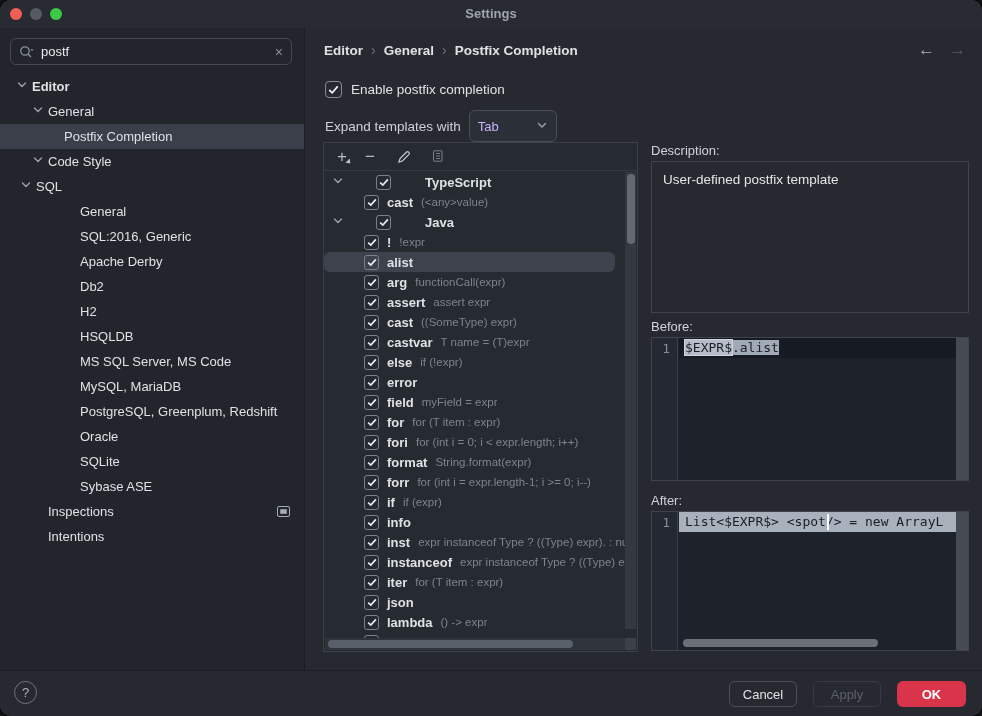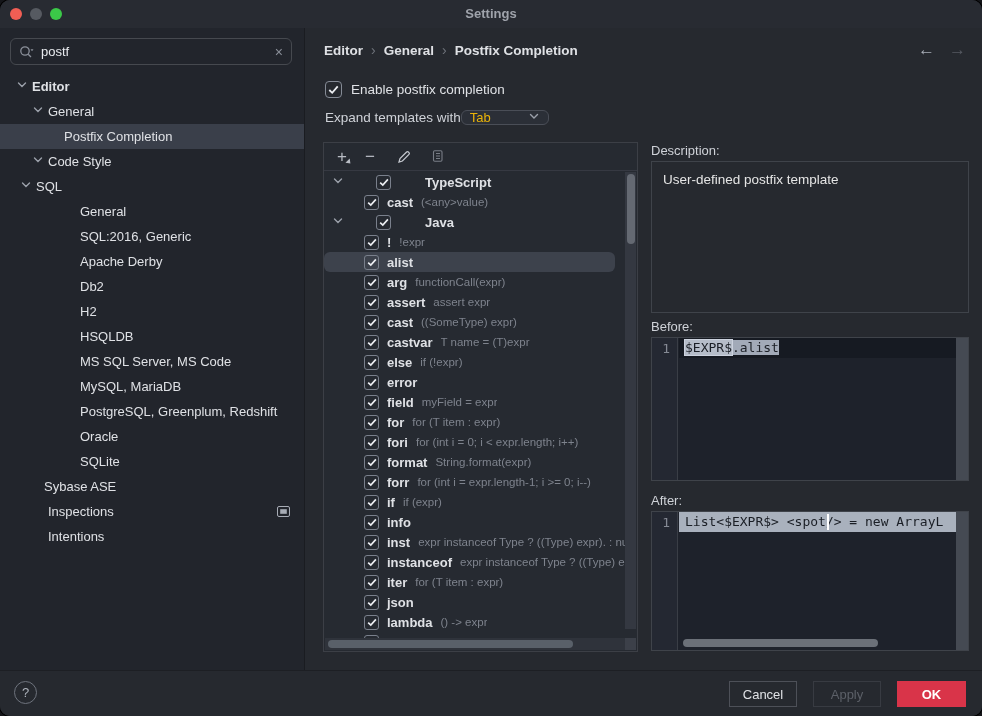--- a/index.html
+++ b/index.html
@@ -28,22 +28,22 @@
   .s-row .trail{margin-left:auto;margin-right:14px;color:#a7acb5;display:flex;align-items:center;}
   
   .content{position:absolute;left:306px;top:0;right:0;bottom:0;background:#26292f;}
   .breadcrumb{position:absolute;left:18px;top:14px;font-size:13.5px;font-weight:bold;color:#dfe1e5;display:flex;align-items:center;gap:8px;}
   .breadcrumb .sep{color:#6f737b;font-weight:normal;font-size:14px;}
   .navarrows{position:absolute;right:16px;top:12px;font-size:17px;display:flex;gap:14px;}
   .nav-back{color:#a9aeb8;cursor:pointer;}
   .nav-fwd{color:#565a62;}
   .enable-row{position:absolute;left:19px;top:53px;display:flex;align-items:center;gap:9px;color:#dfe1e5;font-size:13.5px;cursor:pointer;}
   .cbx{width:17px;height:17px;border:1.6px solid #858b96;border-radius:4px;display:inline-flex;align-items:center;justify-content:center;background:transparent;}
-  .expand-row{position:absolute;left:19px;top:82px;display:flex;align-items:center;gap:0;color:#cfd2d8;font-size:13.5px;}
-  .dropdown{width:88px;height:15px;border:1px solid #4a4e57;border-radius:6px;display:flex;align-items:center;padding:0 8px;color:#eab308;background:#2b2f37;cursor:pointer;}
+  .expand-row{position:absolute;left:19px;top:82px;display:flex;align-items:center;gap:8px;color:#cfd2d8;font-size:13.5px;}
+  .dropdown{width:88px;height:32px;border:1px solid #4a4e57;border-radius:6px;display:flex;align-items:center;padding:0 8px;color:#c4b5fd;background:#2b2f37;cursor:pointer;}
   .dropdown .dval{flex:1;font-size:13px;}
   .dropdown .chev{color:#9ba0aa;}
   
   .list-panel{position:absolute;left:17px;top:114px;width:315px;height:510px;border:1px solid #3c3f46;background:#262a31;}
   .list-toolbar{height:28px;display:flex;align-items:center;gap:4px;padding:0 6px;border-bottom:1px solid #363942;}
   .tbtn{width:24px;height:22px;display:flex;align-items:center;justify-content:center;color:#b8bcc4;font-size:17px;cursor:pointer;position:relative;}
   .tbtn.dim{color:#787d86;}
   .tbtn .dd{position:absolute;right:2px;bottom:4px;width:0;height:0;border-left:3px solid transparent;border-right:3px solid transparent;border-top:4px solid #b8bcc4;transform:rotate(-45deg);}
   .tpl-list{position:absolute;top:29px;left:0;right:0;height:469px;overflow:hidden;}
   .l-row{height:20px;display:flex;align-items:center;color:#dfe1e5;font-size:13px;white-space:nowrap;overflow:hidden;padding-left:40px;cursor:pointer;}
@@ -75,21 +75,21 @@
   .tplvar{background:#b6bdc9;color:#1b1f26;outline:1px solid #ccd2de;}
   .selseg{background:#a2aab8;color:#1b1f26;}
   .editor.after .codeline{background:#a9b1bd;color:#1a1e25;}
   .caret{position:absolute;top:2px;left:148px;width:2px;height:16px;background:#fff;}
   .ed-vscroll{position:absolute;right:0;top:0;bottom:0;width:12px;background:#454a53;}
   .ed-hscroll{position:absolute;left:27px;right:12px;bottom:2px;height:10px;}
   .ed-hscroll .thumb{position:absolute;left:4px;top:1px;width:195px;height:8px;border-radius:4px;background:#6b7078;}
   
   .footer{position:absolute;left:0;right:0;bottom:0;height:46px;background:#26292f;border-top:1px solid #1d1f24;}
   .help{position:absolute;left:14px;top:10px;width:23px;height:23px;border:1px solid #6e737d;border-radius:50%;color:#aeb3bc;display:flex;align-items:center;justify-content:center;font-size:13px;cursor:pointer;}
-  .btn{position:absolute;top:10px;height:26px;border-radius:0;font-size:13px;display:flex;align-items:center;justify-content:center;cursor:pointer;font-family:inherit;}
+  .btn{position:absolute;top:10px;height:26px;border-radius:6px;font-size:13px;display:flex;align-items:center;justify-content:center;cursor:pointer;font-family:inherit;}
   .btn.cancel{right:185px;width:68px;border:1px solid #4d5058;color:#e0e2e6;background:transparent;}
   .btn.apply{right:101px;width:68px;border:1px solid #383b42;color:#5c6068;background:transparent;}
   .btn.ok{right:16px;width:69px;border:none;color:#fff;font-weight:bold;}
   .chev{flex:0 0 auto;}
 </style>
 </head>
 <body>
 
 <div class="window">
 
@@ -169,21 +169,21 @@
           </div>
           <div class="s-row" style="padding-left: 80px;">
             <span class="s-label">PostgreSQL, Greenplum, Redshift</span>
           </div>
           <div class="s-row" style="padding-left: 80px;">
             <span class="s-label">Oracle</span>
           </div>
           <div class="s-row" style="padding-left: 80px;">
             <span class="s-label">SQLite</span>
           </div>
-          <div class="s-row" style="padding-left: 44px;">
+          <div class="s-row" style="padding-left: 80px;">
             <span class="s-label">Sybase ASE</span>
           </div>
           <div class="s-row" style="padding-left: 48px;">
             <span class="s-label">Inspections</span>
             <span class="trail">
               <svg width="13" height="11" viewBox="0 0 13 11">
                 <rect x="0.5" y="0.5" width="12" height="10" rx="1.5" fill="none" stroke="currentColor"></rect>
                 <rect x="3.2" y="3.2" width="6.6" height="4.6" fill="currentColor"></rect>
               </svg>
             </span>

